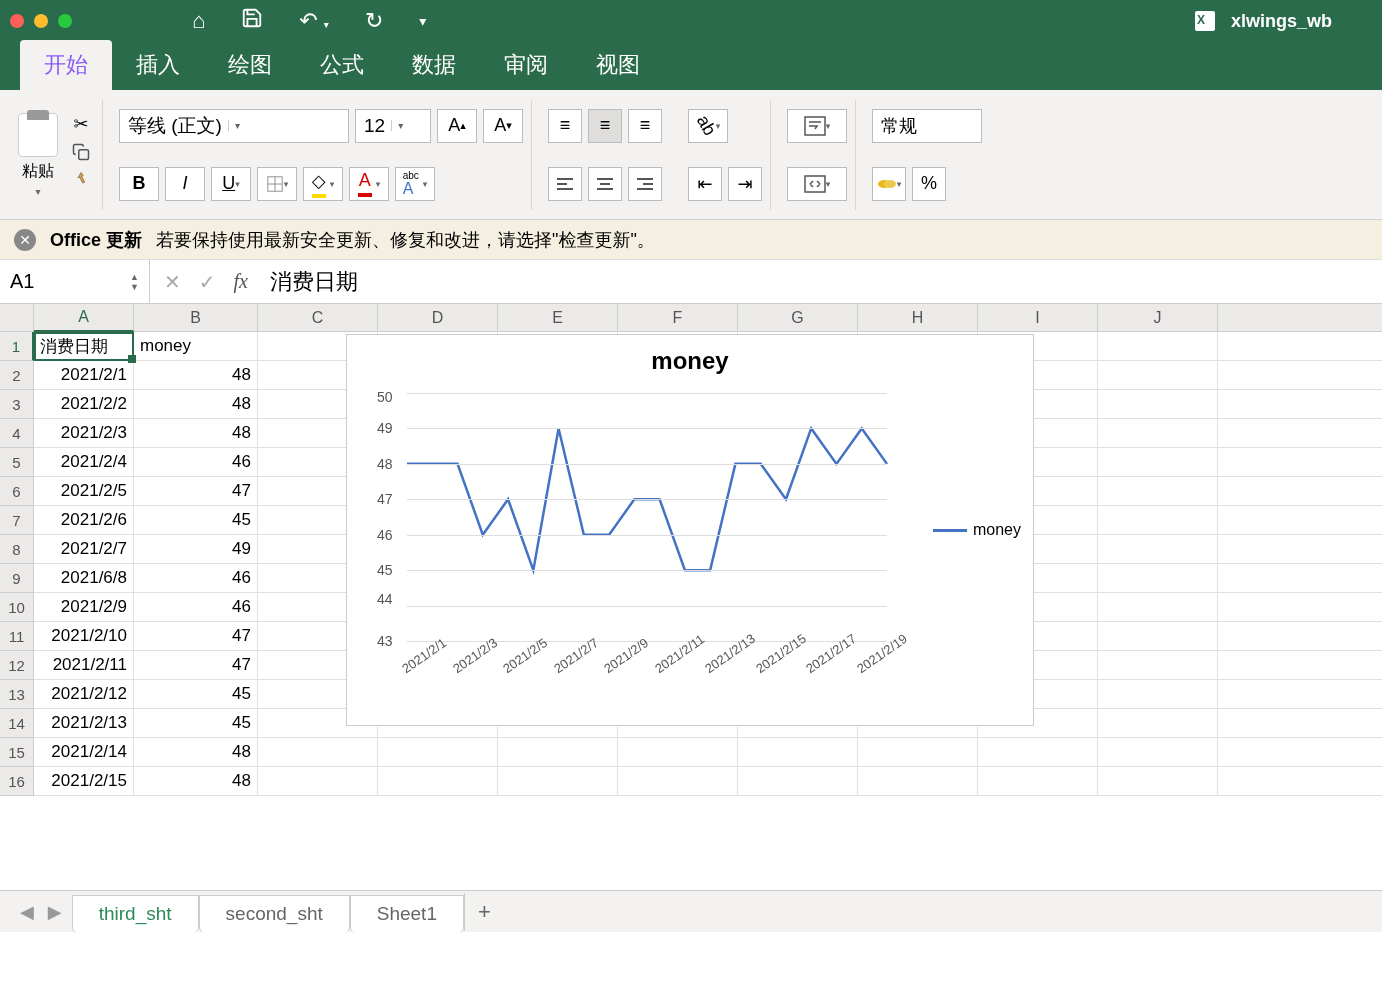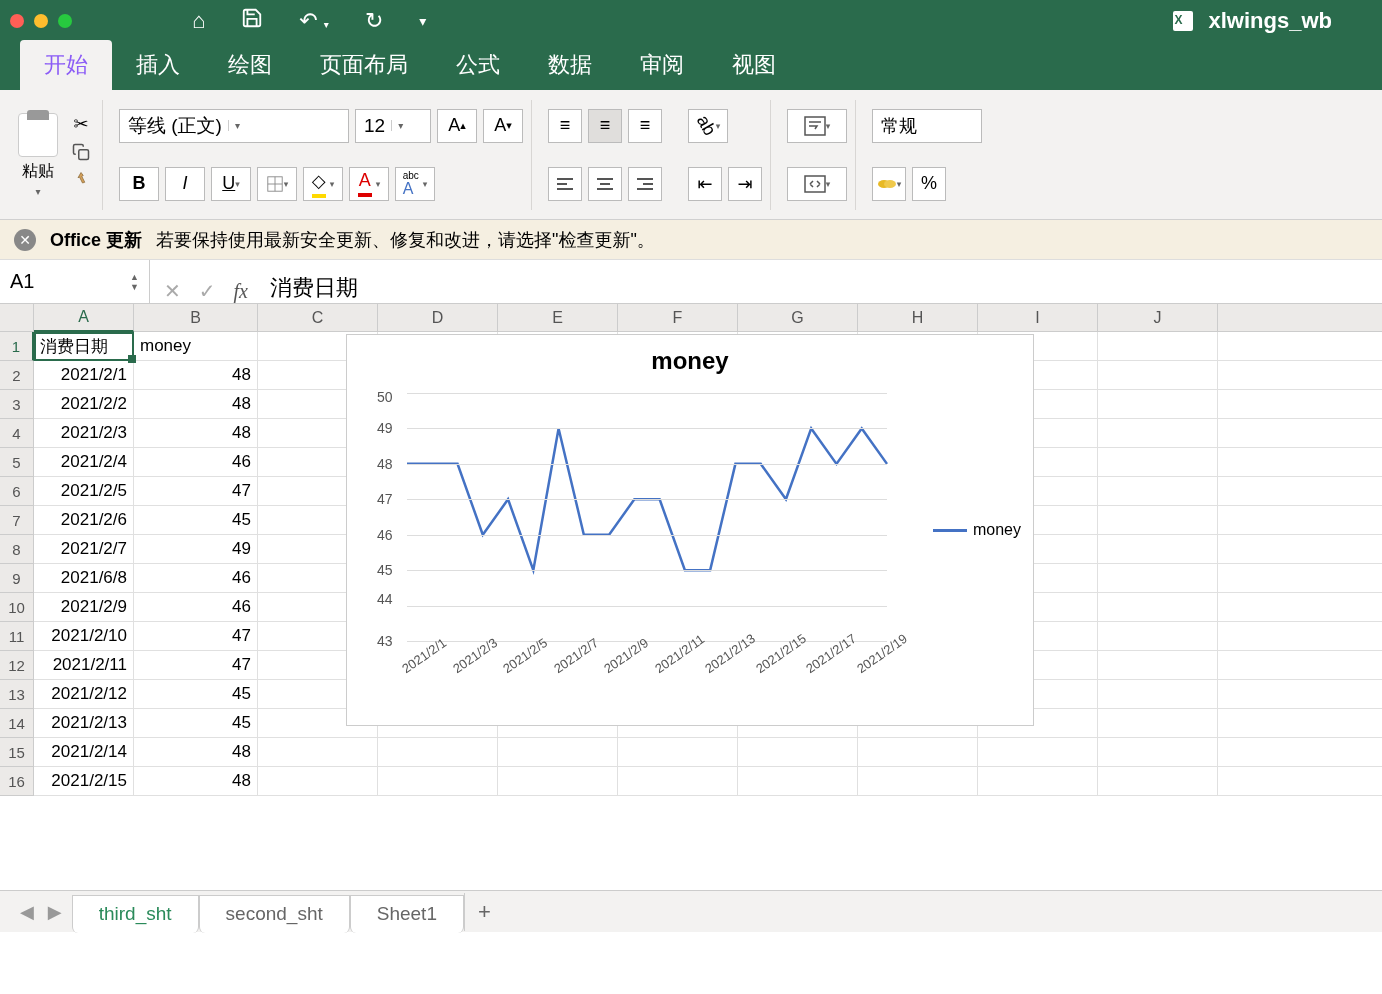--- a/index.html
+++ b/index.html
@@ -7,21 +7,21 @@
 
 
 .titlebar { background: #2a6b4c; height: 42px; display: flex; align-items: center; padding: 0 10px; color: #fff; }
 .traffic { display: flex; gap: 10px; margin-right: 120px; }
 .dot { width: 14px; height: 14px; border-radius: 50%; }
 .dot-r { background: #ff5f56; }
 .dot-y { background: #ffbd2e; }
 .dot-g { background: #27c93f; }
 .tb-icons { display: flex; gap: 36px; align-items: center; }
 .tb-icon { color: #fff; font-size: 22px; }
-.tb-title { margin-left: auto; display: flex; align-items: center; gap: 16px; font-size: 22px; font-weight: 600; padding-right: 40px; }
+.tb-title { margin-left: auto; display: flex; align-items: center; gap: 16px; font-size: 18px; font-weight: 600; padding-right: 40px; }
 .xls-badge { width: 20px; height: 20px; background: #fff; display: inline-block; border-radius: 2px; position: relative; }
 .xls-badge::after { content: "X"; color: #2a6b4c; font-size: 12px; font-weight: bold; position: absolute; left: 2px; top: 2px; }
 
 
 .ribbon-tabs { background: #2a6b4c; height: 48px; display: flex; align-items: flex-end; color: #fff; padding-left: 20px; }
 .rtab { padding: 10px 24px; font-size: 22px; cursor: pointer; }
 .rtab.active { background: #f3f2f1; color: #8b5cf6; font-weight: 500; border-radius: 4px 4px 0 0; }
 
 
 .ribbon { background: #f3f2f1; height: 130px; border-bottom: 1px solid #d0d0d0; display: flex; align-items: center; padding: 8px 10px; gap: 8px; }
@@ -43,21 +43,21 @@
 .underline-a { text-decoration: underline; }
 .fill-sw { width: 14px; height: 4px; background: #ffd900; margin-top: 2px; }
 .font-sw { width: 14px; height: 4px; background: #d00; margin-top: 2px; }
 
 
 .notice { background: #f5efe1; height: 40px; display: flex; align-items: center; padding: 0 14px; gap: 14px; font-size: 18px; border-bottom: 1px solid #ddd; }
 .notice .x { width: 22px; height: 22px; background: #888; color: #fff; border-radius: 50%; display: flex; align-items: center; justify-content: center; font-size: 14px; }
 .notice .nt { font-weight: 600; }
 
 
-.fxrow { height: 44px; display: flex; align-items: flex-end; border-bottom: 1px solid #ccc; }
+.fxrow { height: 44px; display: flex; align-items: center; border-bottom: 1px solid #ccc; }
 .namebox { width: 150px; height: 100%; border-right: 1px solid #ccc; display: flex; align-items: center; padding: 0 10px; font-size: 20px; justify-content: space-between; }
 .nb-spin { display: flex; flex-direction: column; font-size: 9px; color: #666; }
 .fx-ctrl { display: flex; align-items: center; gap: 18px; padding: 0 14px; color: #aaa; font-size: 20px; }
 .fx-lbl { font-style: italic; color: #555; font-family: serif; }
 .fx-input { flex: 1; font-size: 22px; padding-left: 8px; }
 
 
 .grid-area { position: relative; }
 .colhdr { display: flex; height: 28px; background: #eceae8; border-bottom: 1px solid #ccc; font-size: 16px; }
 .rowhdr-spacer { width: 34px; border-right: 1px solid #ccc; background: #eceae8; }
@@ -122,21 +122,20 @@
   <div class="tb-title">
     <span class="xls-badge"></span>
     <span>xlwings_wb</span>
   </div>
 </div>
 
 <div class="ribbon-tabs" id="ribbon-tabs">
     <div class="rtab active">开始</div>
     <div class="rtab">插入</div>
     <div class="rtab">绘图</div>
-    <div class="rtab">页面布局</div>
     <div class="rtab">公式</div>
     <div class="rtab">数据</div>
     <div class="rtab">审阅</div>
     <div class="rtab">视图</div>
   </div>
 
 <div class="ribbon">
   <div class="rgroup">
     <div style="display:flex; gap:10px; align-items:flex-start;">
       <div class="paste-big">

